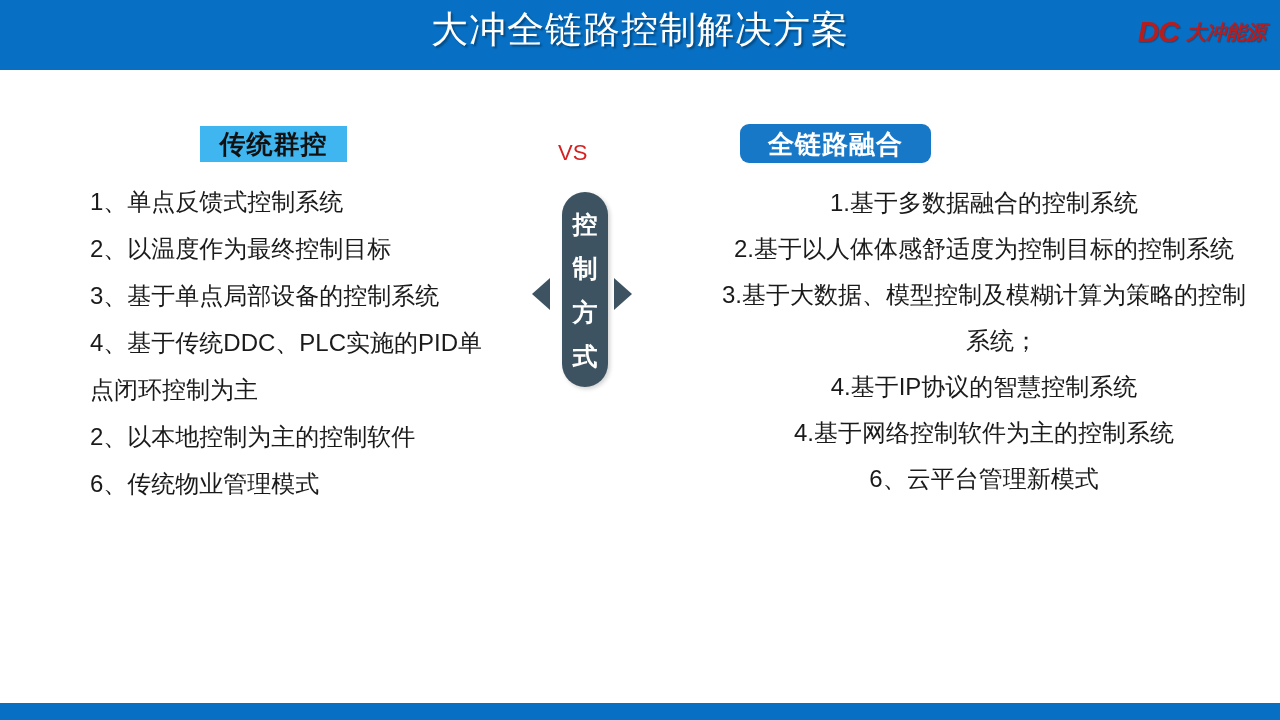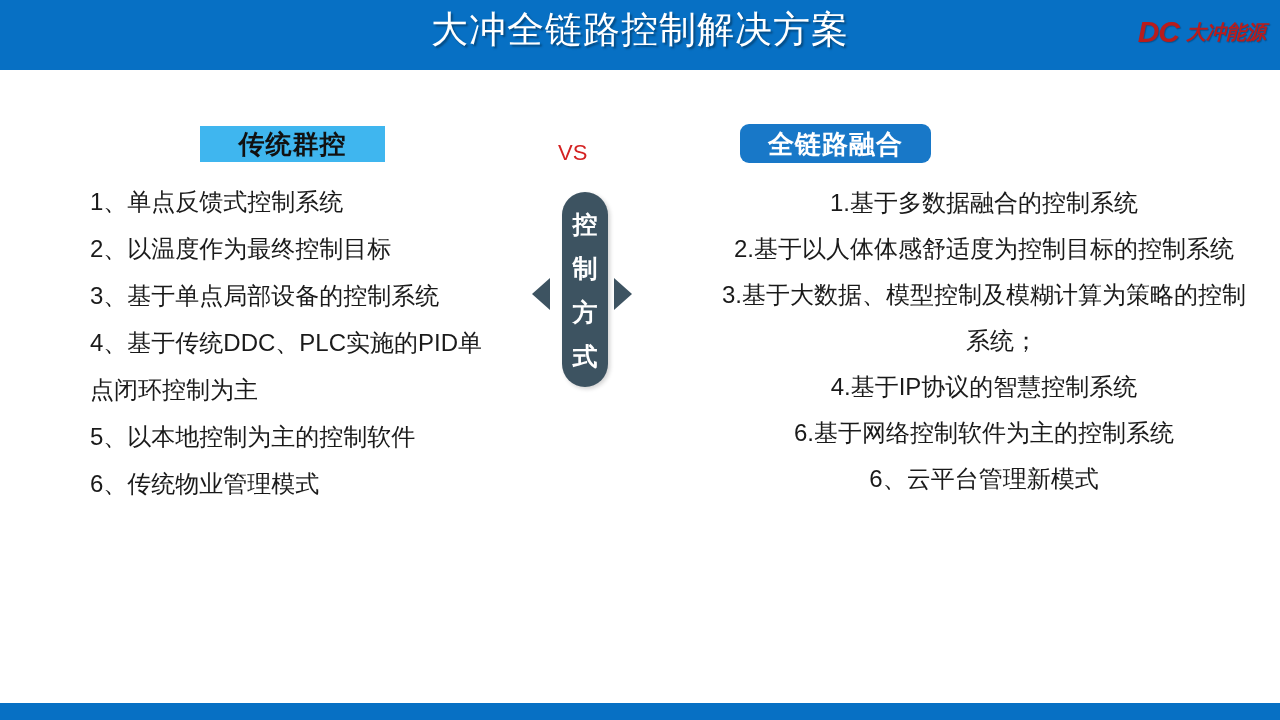--- a/index.html
+++ b/index.html
@@ -76,21 +76,21 @@
     width: 1280px;
     height: 17px;
     background: #0770c4;
   }
 
   
   .tab-left {
     position: absolute;
     left: 200px;
     top: 126px;
-    width: 185px;
+    width: 147px;
     height: 36px;
     background: #3fb6ef;
     display: flex;
     align-items: center;
     justify-content: center;
   }
   .tab-left span {
     color: #111111;
     font-size: 26px;
     font-weight: bold;
@@ -216,31 +216,31 @@
   <div class="tab-right">
     <span>全链路融合</span>
   </div>
 
   <div class="col-left" id="left-list">
       <div class="bullet">1、单点反馈式控制系统</div>
       <div class="bullet">2、以温度作为最终控制目标</div>
       <div class="bullet">3、基于单点局部设备的控制系统</div>
       <div class="bullet">4、基于传统DDC、PLC实施的PID单</div>
       <div class="bullet cont">点闭环控制为主</div>
-      <div class="bullet">5、以本地控制为主的控制软件</div>
+      <div class="bullet">2、以本地控制为主的控制软件</div>
       <div class="bullet">6、传统物业管理模式</div>
     </div>
 
   <div class="col-right" id="right-list">
       <div class="bullet">1.基于多数据融合的控制系统</div>
       <div class="bullet">2.基于以人体体感舒适度为控制目标的控制系统</div>
       <div class="bullet">3.基于大数据、模型控制及模糊计算为策略的控制</div>
       <div class="bullet cont">系统；</div>
       <div class="bullet">4.基于IP协议的智慧控制系统</div>
-      <div class="bullet">6.基于网络控制软件为主的控制系统</div>
+      <div class="bullet">4.基于网络控制软件为主的控制系统</div>
       <div class="bullet">6、云平台管理新模式</div>
     </div>
 
   <div class="vs-label">VS</div>
 
   <div class="center-pill" id="center-pill">
       <span class="ch">控</span>
       <span class="ch">制</span>
       <span class="ch">方</span>
       <span class="ch">式</span>

